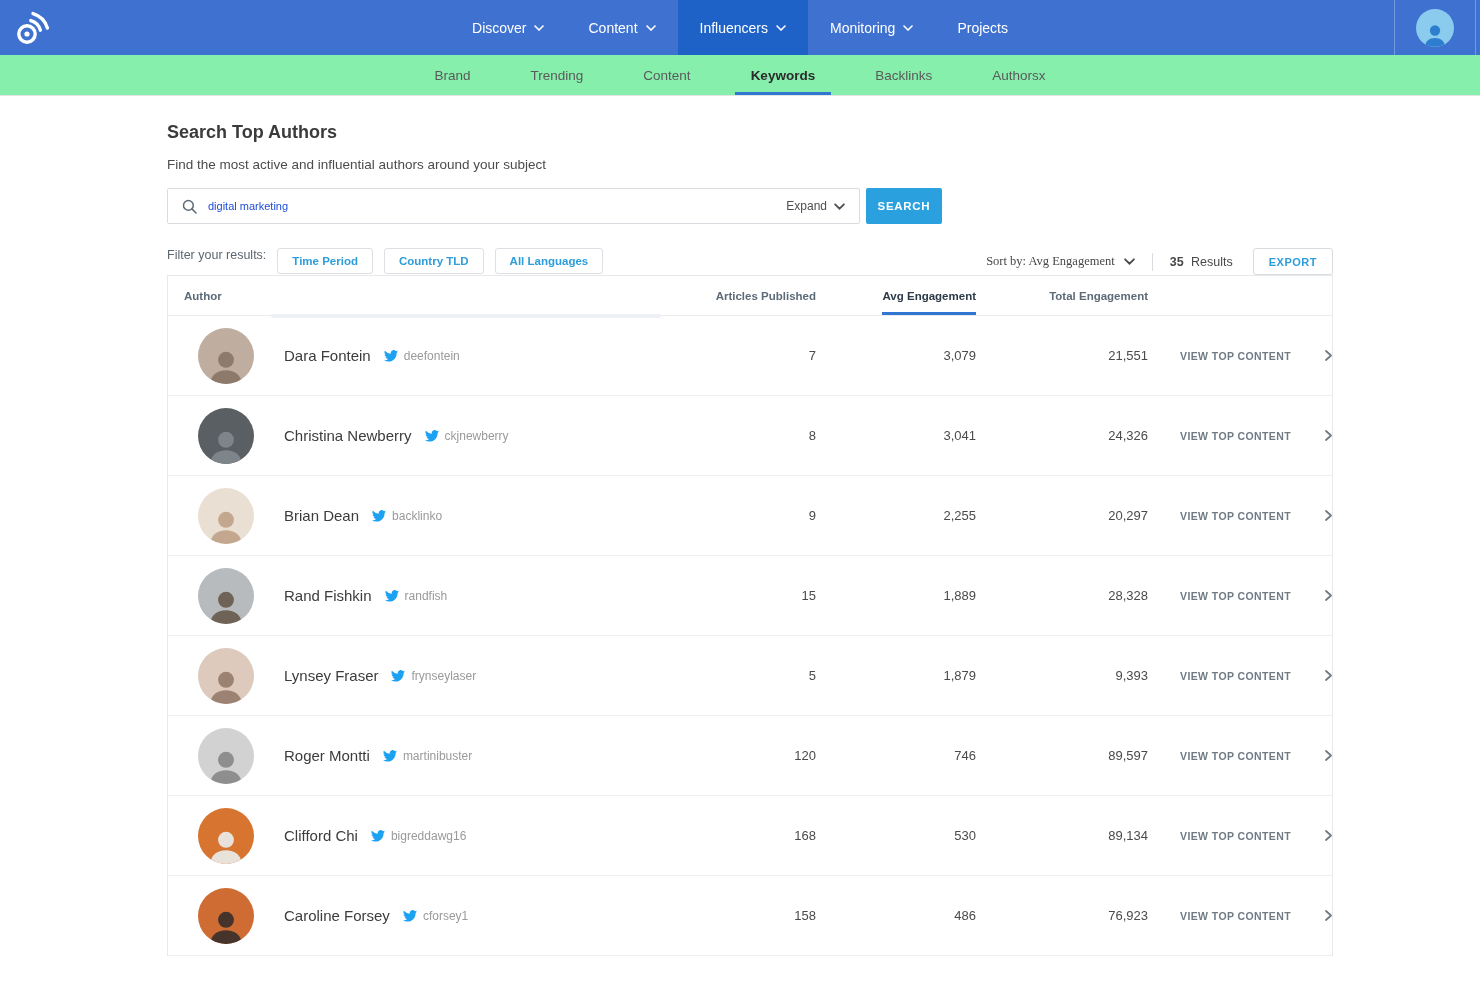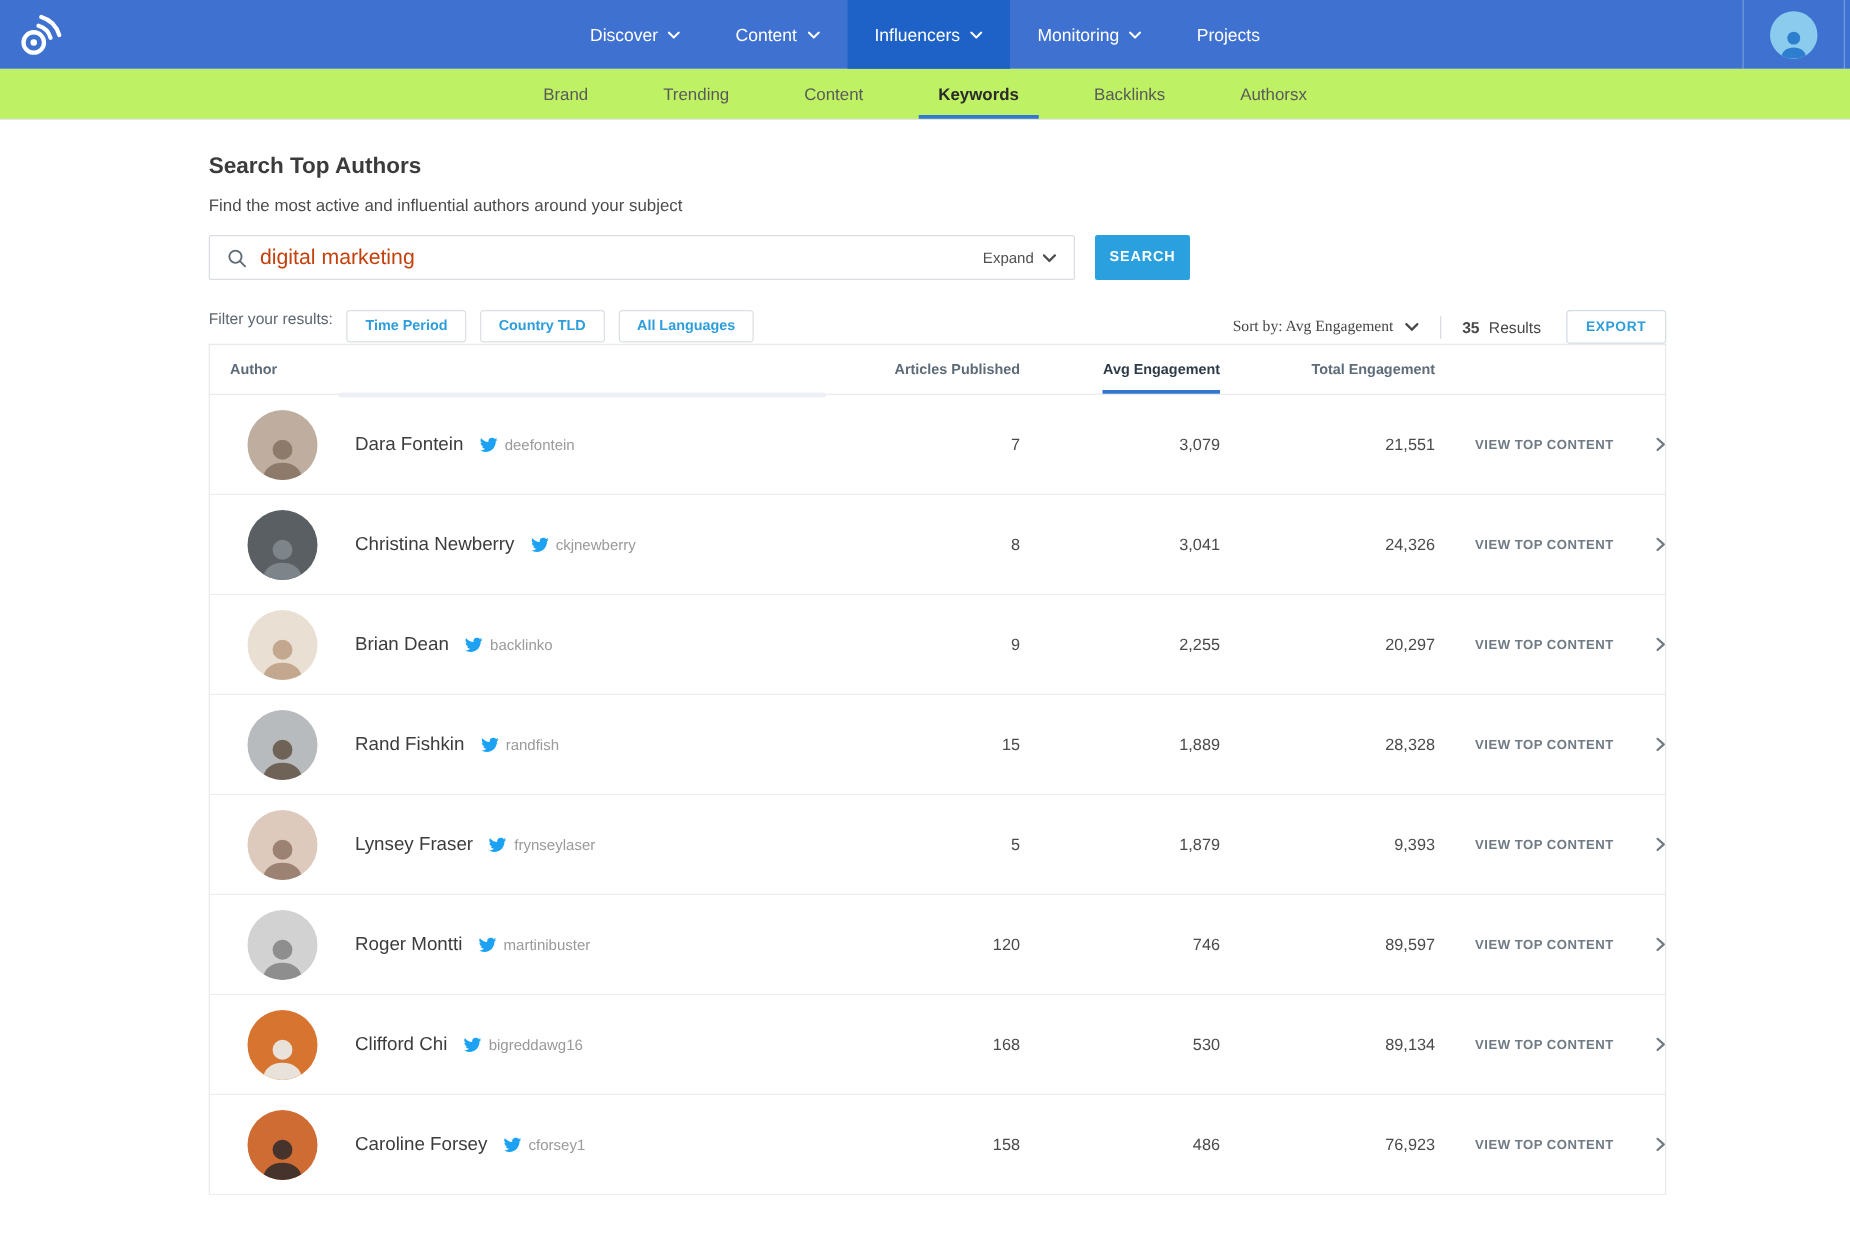--- a/index.html
+++ b/index.html
@@ -10,35 +10,35 @@
   .logo-wrap { display:flex; align-items:center; padding-left:13px; }
   .main-nav { position:absolute; left:50%; top:0; transform:translateX(-50%); height:100%; display:flex; }
   .nav-item { display:flex; align-items:center; gap:8px; padding:0 22px; color:#fff; font-size:14px; cursor:pointer; white-space:nowrap; }
   .nav-item.active { background:#1e62c8; }
   .chev { display:inline-flex; }
   .user-area { margin-left:auto; height:100%; display:flex; align-items:center; justify-content:center;
                width:82px; border-left:1px solid rgba(255,255,255,.28); border-right:1px solid rgba(255,255,255,.28); margin-right:4px; }
   .avatar-top { width:38px; height:38px; border-radius:50%; background:#8bcbee; color:#2e7ecf; display:flex; align-items:flex-end; justify-content:center; overflow:hidden; cursor:pointer; }
 
   
-  .subnav { height:41px; border-bottom:1px solid #e2e4e6; display:flex; justify-content:center; background:#bef264; }
+  .subnav { height:41px; border-bottom:1px solid #e2e4e6; display:flex; justify-content:center; background:#86efac; }
   .subnav-tab { padding:0 30px; display:flex; align-items:center; font-size:13.5px; color:#5a5a5a; cursor:pointer; position:relative; }
   .subnav-tab.active { color:#2b2b2b; font-weight:bold; }
   .subnav-tab.active::after { content:""; position:absolute; left:14px; right:14px; bottom:0; height:3px; background:#3177d2; }
 
   
   main { width:1166px; margin-left:167px; }
   .page-title { font-size:18px; font-weight:bold; color:#3b3b3b; padding-top:26px; }
   .page-subtitle { font-size:13.5px; color:#4c4c4c; margin-top:14px; }
 
   .search-row { display:flex; margin-top:16px; }
   .search-box { width:693px; height:36px; border:1px solid #d9dde2; border-radius:2px; display:flex; align-items:center; padding:0 14px; background:#fff; }
-  .search-input { border:none; outline:none; flex:1; font-size:17px; color:#c2410c; margin-left:11px; font-family:inherit; background:transparent; }
+  .search-input { border:none; outline:none; flex:1; font-size:11px; color:#1d4ed8; margin-left:11px; font-family:inherit; background:transparent; }
   .expand-toggle { display:flex; align-items:center; gap:7px; font-size:12px; color:#4f4f4f; cursor:pointer; white-space:nowrap; }
-  .search-btn { width:76px; height:36px; margin-left:16px; background:#2aa0de; color:#fff; border:none; border-radius:2px;
+  .search-btn { width:76px; height:36px; margin-left:6px; background:#2aa0de; color:#fff; border:none; border-radius:2px;
                 font-size:11.5px; font-weight:bold; letter-spacing:.7px; cursor:pointer; font-family:inherit; }
 
   .filter-row { margin-top:24px; display:flex; }
   .filter-label { font-size:12.5px; color:#5c6670; }
   .filter-btn { margin-left:11px; height:26px; padding:0 14px; border:1px solid #dce0e4; border-radius:3px; background:#fff;
                 color:#2d9ddb; font-size:11.5px; font-weight:bold; cursor:pointer; font-family:inherit; }
   .right-tools { margin-left:auto; display:flex; align-items:center; }
   .sort-control { display:flex; align-items:center; gap:9px; font-size:12.5px; color:#474747; cursor:pointer;font-family:Liberation Serif, serif; }
   .vdivider { width:1px; height:18px; background:#d8dce0; margin:0 17px; }
   .results-text { font-size:12.5px; color:#474747; }

